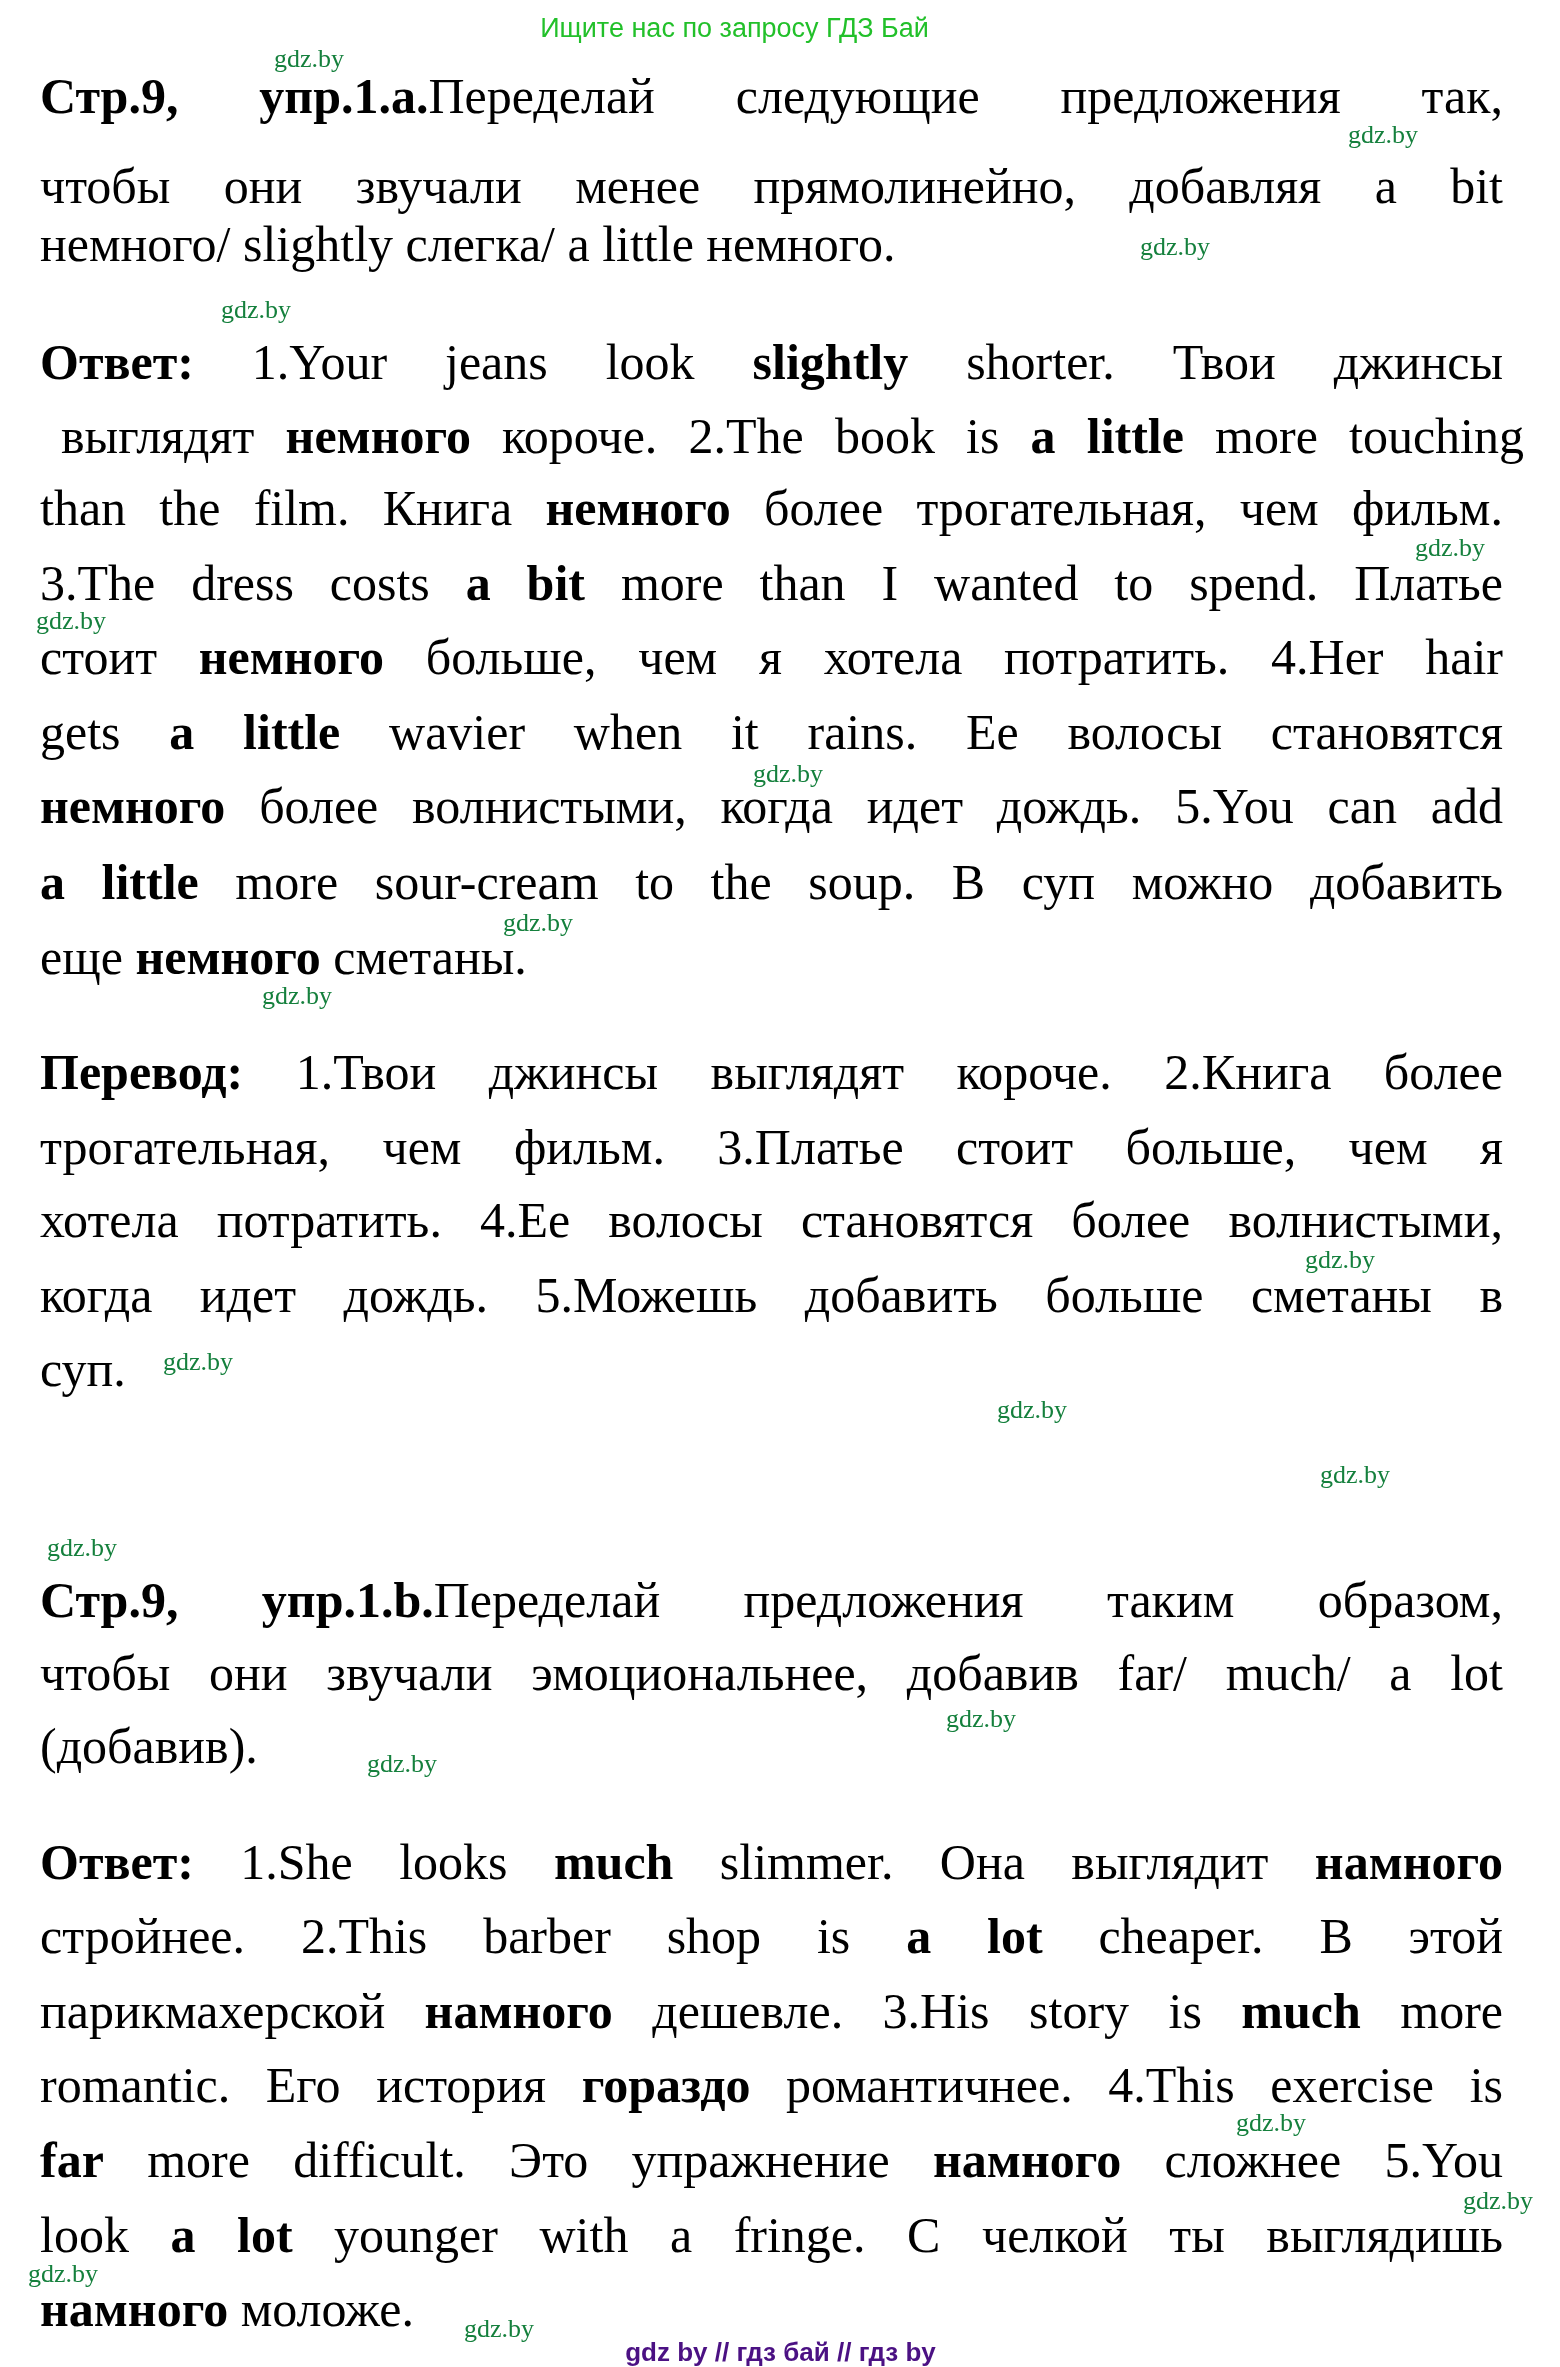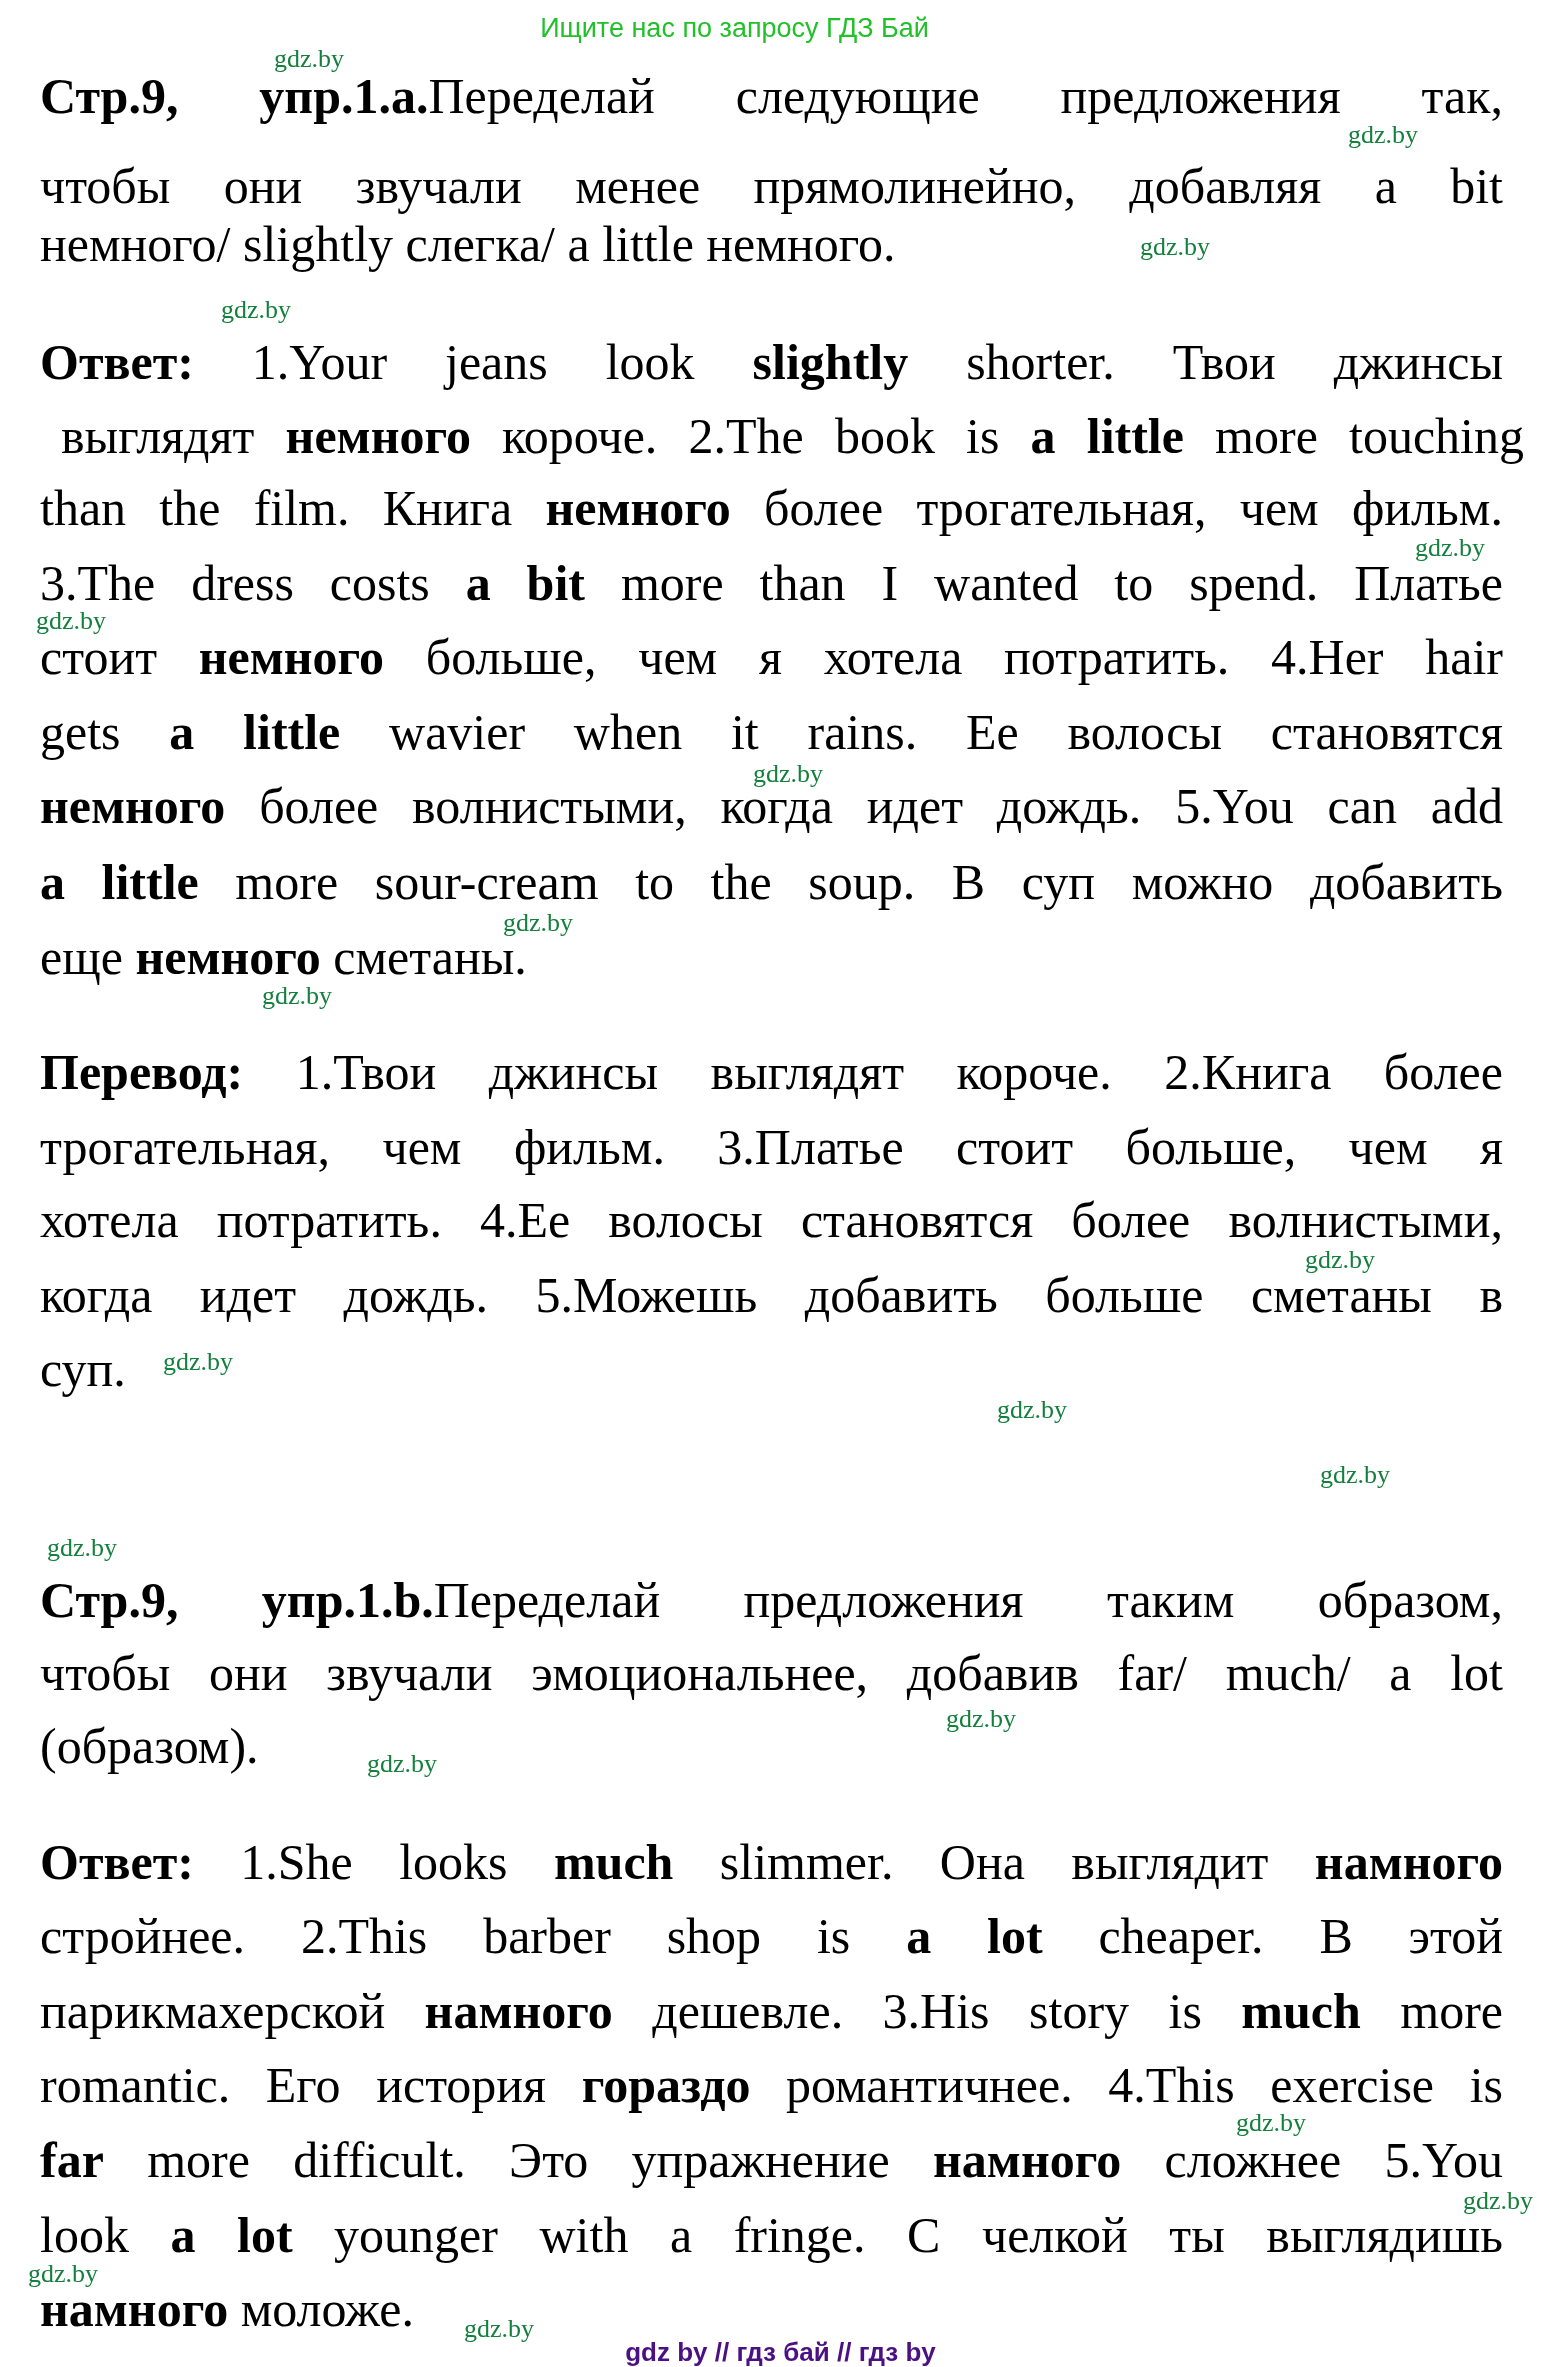--- a/index.html
+++ b/index.html
@@ -51,21 +51,21 @@
     <div>
       <div class="line" style="top: 1035px;"><b>Перевод:</b><span> 1.Твои джинсы выглядят короче. 2.Книга более</span></div>
       <div class="line" style="top: 1110px;"><span>трогательная, чем фильм. 3.Платье стоит больше, чем я</span></div>
       <div class="line" style="top: 1183px;"><span>хотела потратить. 4.Ее волосы становятся более волнистыми,</span></div>
       <div class="line" style="top: 1258px;"><span>когда идет дождь. 5.Можешь добавить больше сметаны в</span></div>
       <div class="line last" style="top: 1332px;"><span>суп.</span></div>
     </div>
     <div>
       <div class="line" style="top: 1563px;"><b>Стр.9, упр.1.b.</b><span>Переделай предложения таким образом,</span></div>
       <div class="line" style="top: 1636px;"><span>чтобы они звучали эмоциональнее, добавив far/ much/ a lot</span></div>
-      <div class="line last" style="top: 1709px;"><span>(образом).</span></div>
+      <div class="line last" style="top: 1709px;"><span>(добавив).</span></div>
     </div>
     <div>
       <div class="line" style="top: 1825px;"><b>Ответ:</b><span> 1.She looks </span><b>much</b><span> slimmer. Она выглядит </span><b>намного</b></div>
       <div class="line" style="top: 1899px;"><span>стройнее. 2.This barber shop is </span><b>a lot</b><span> cheaper. В этой</span></div>
       <div class="line" style="top: 1974px;"><span>парикмахерской </span><b>намного</b><span> дешевле. 3.His story is </span><b>much</b><span> more</span></div>
       <div class="line" style="top: 2048px;"><span>romantic. Его история </span><b>гораздо</b><span> романтичнее. 4.This exercise is</span></div>
       <div class="line" style="top: 2123px;"><b>far</b><span> more difficult. Это упражнение </span><b>намного</b><span> сложнее 5.You</span></div>
       <div class="line" style="top: 2198px;"><span>look </span><b>a lot</b><span> younger with a fringe. С челкой ты выглядишь</span></div>
       <div class="line last" style="top: 2272px;"><b>намного</b><span> моложе.</span></div>
     </div>

